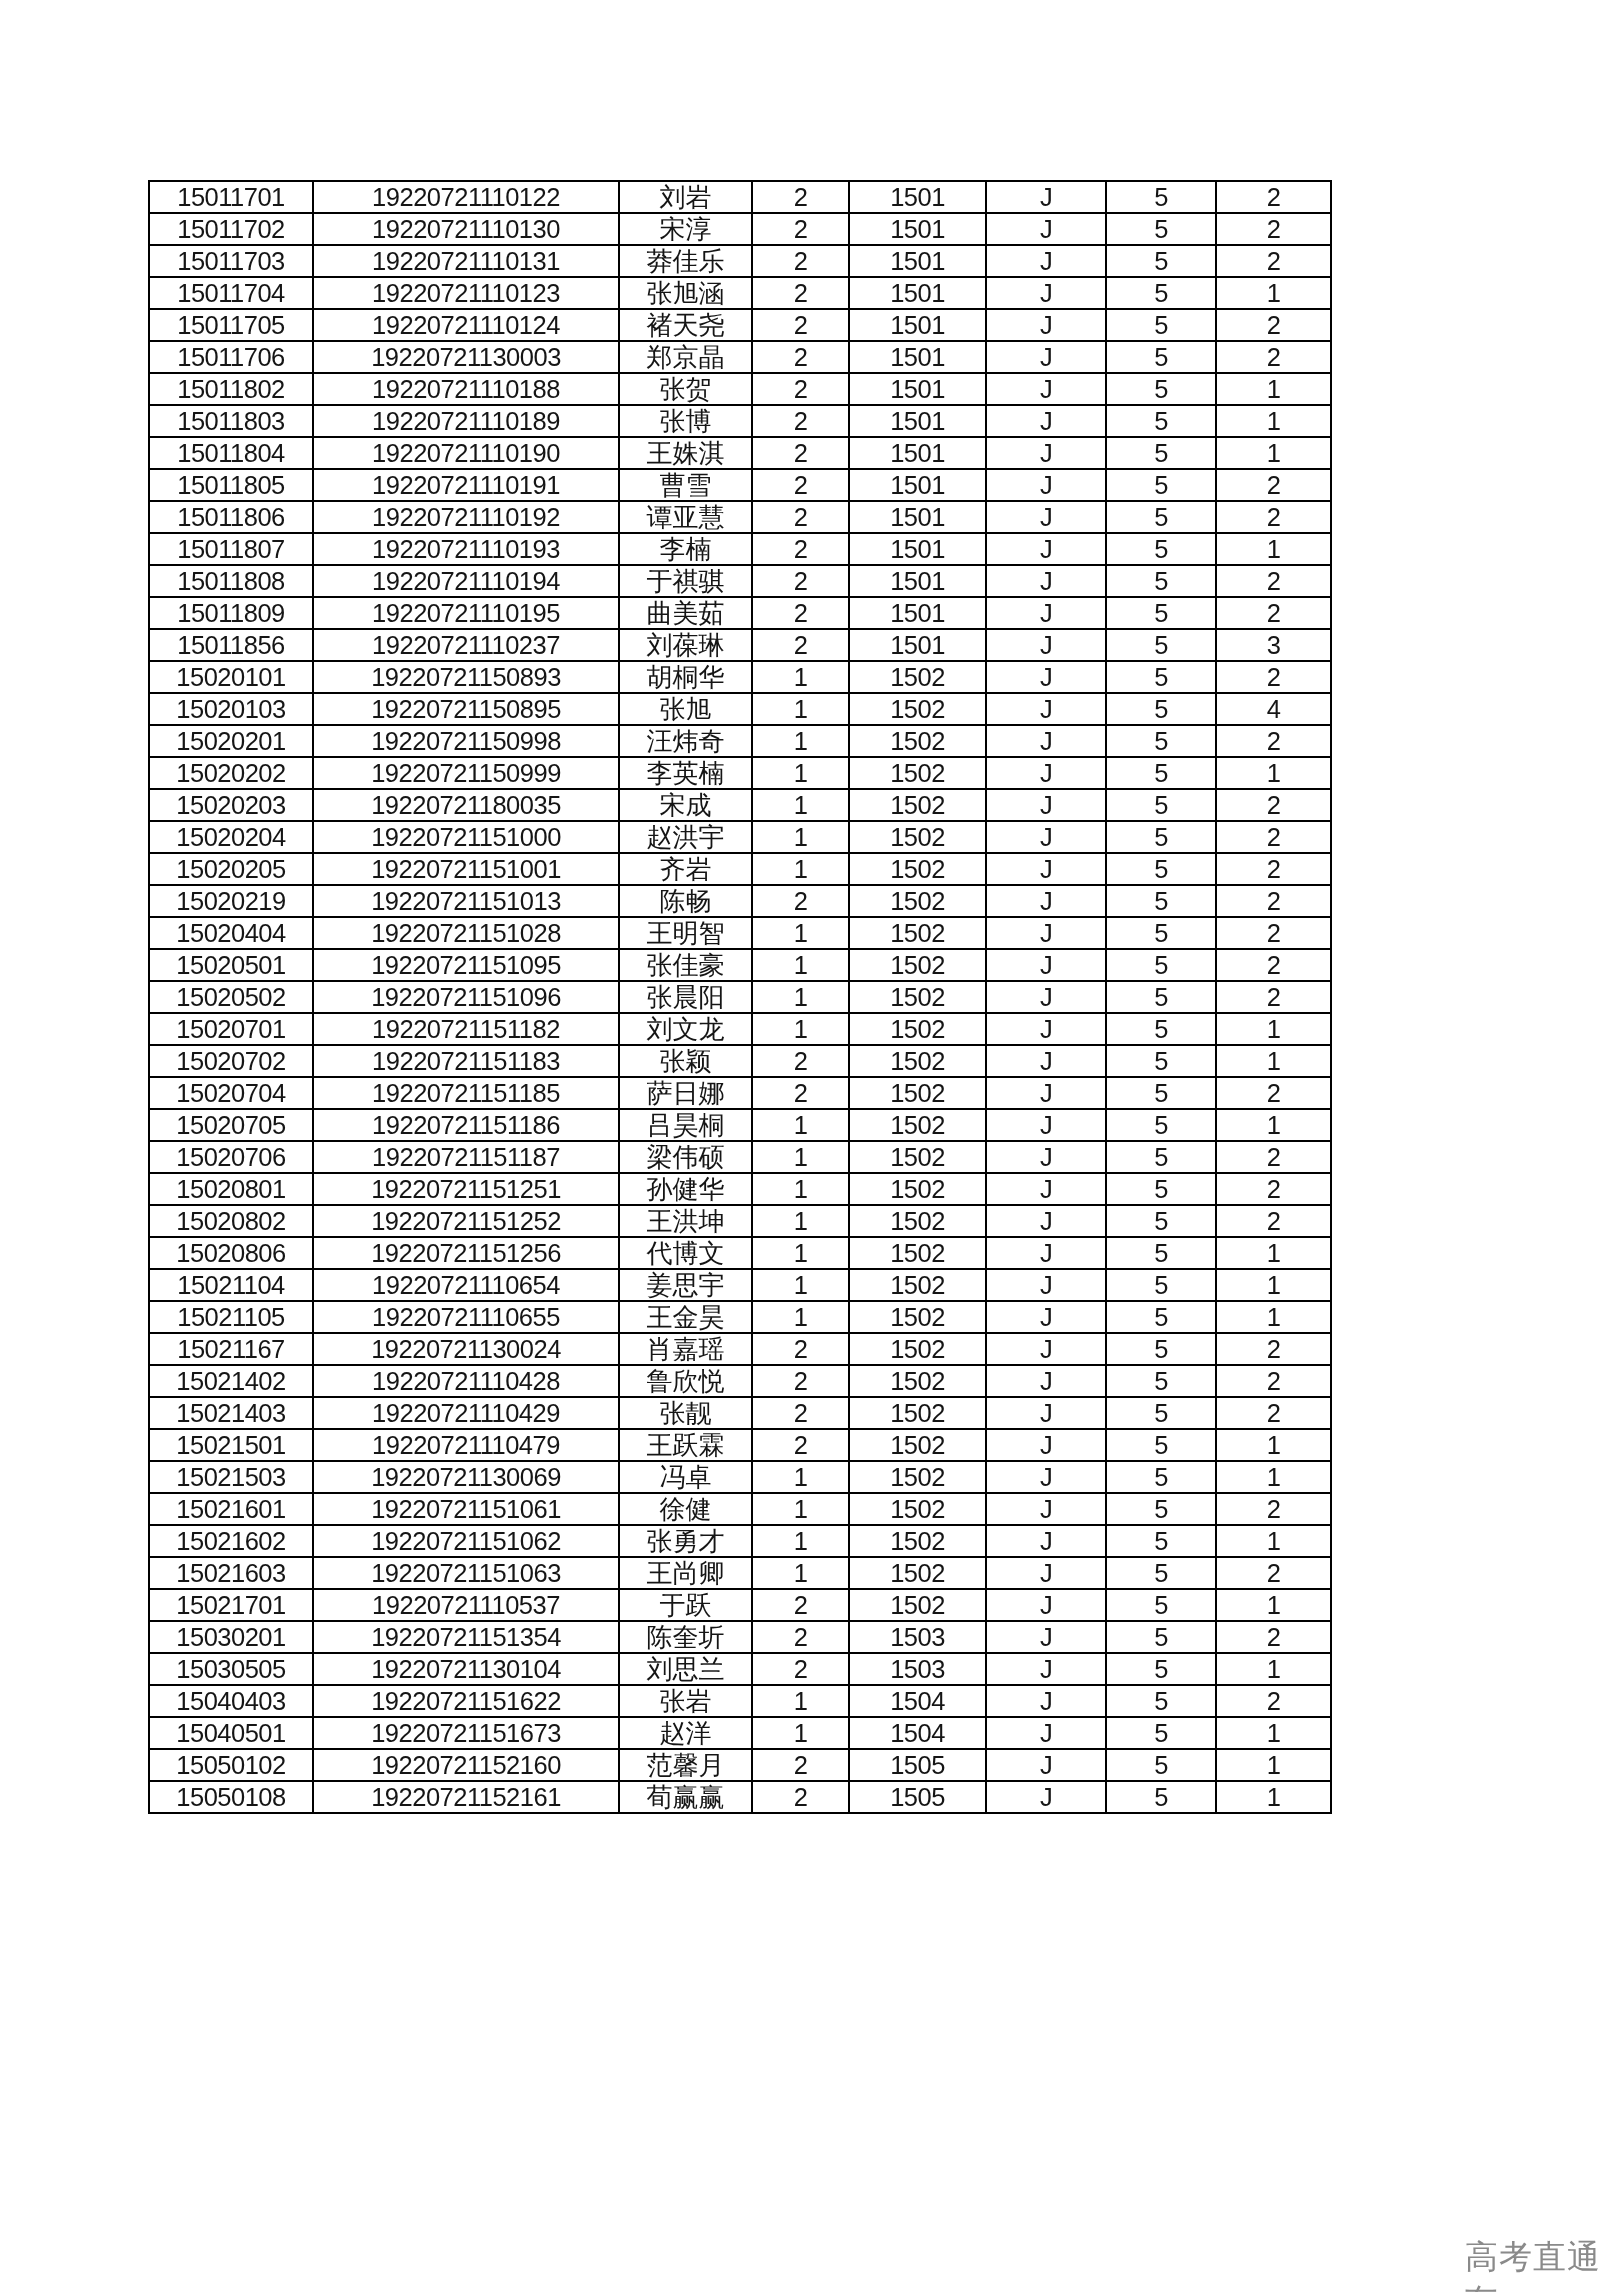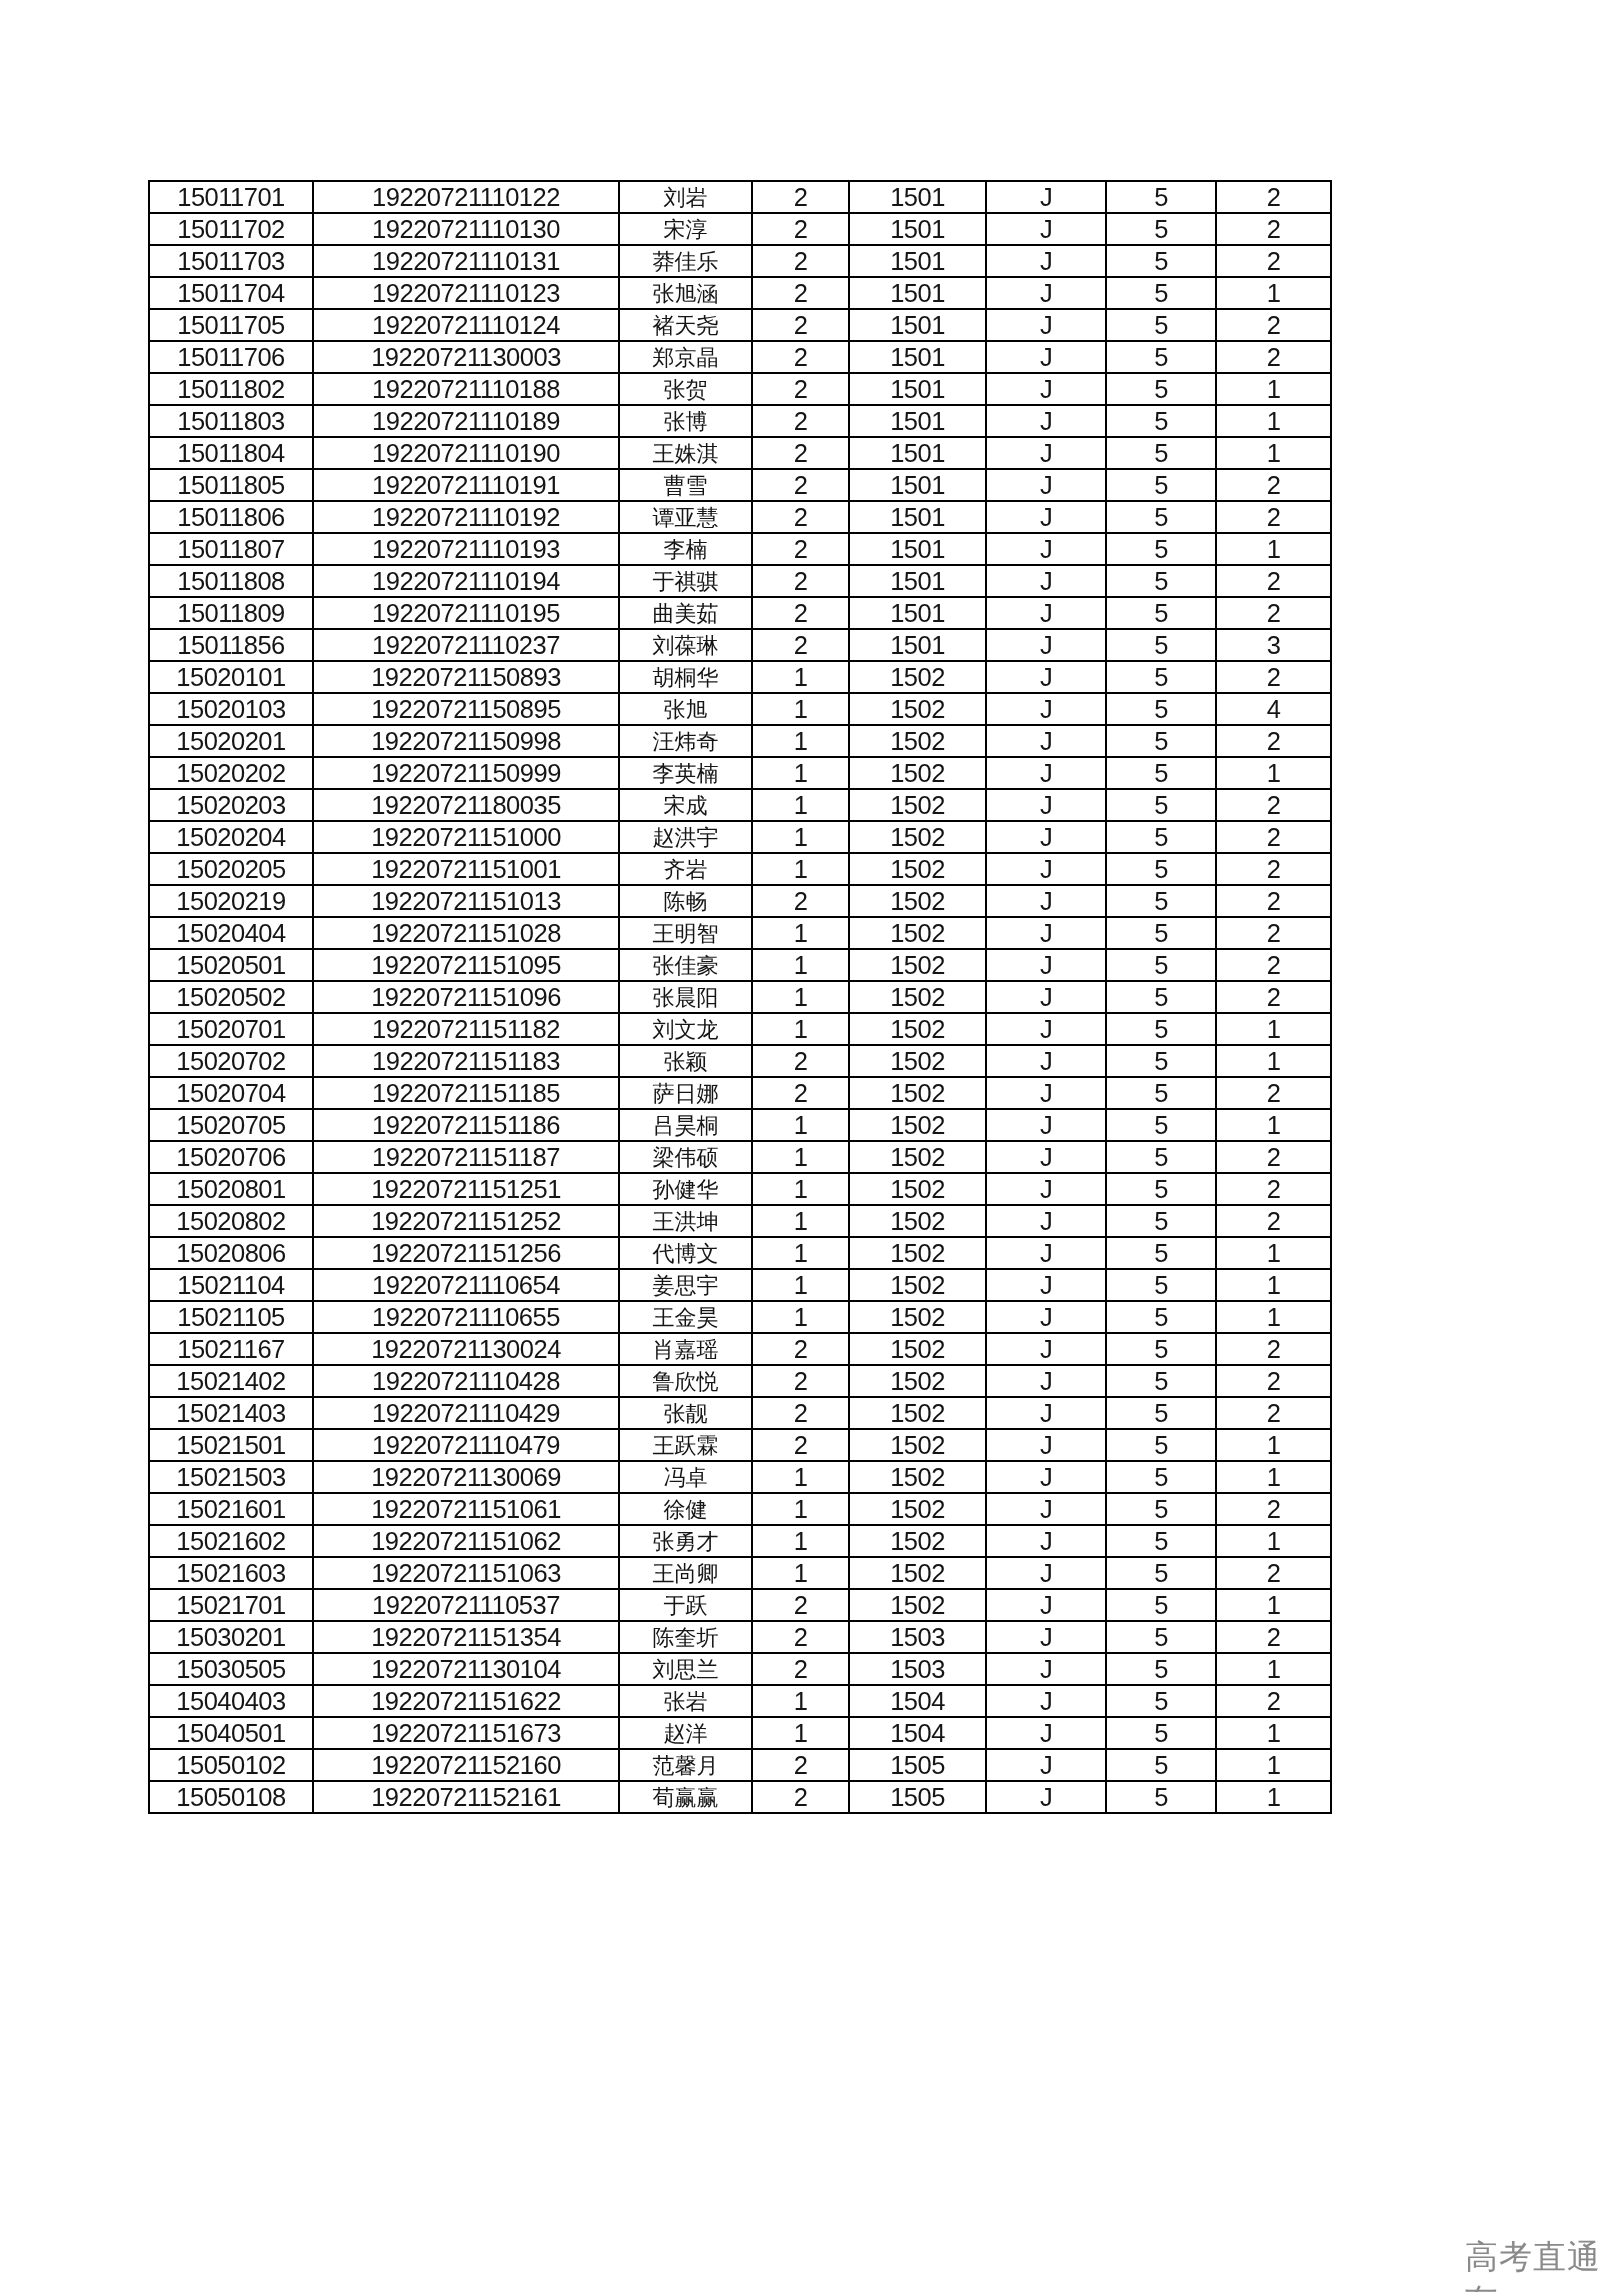--- a/index.html
+++ b/index.html
@@ -37,21 +37,21 @@
       line-height: 29px;
       text-align: center;
       font-size: 25.5px;
       white-space: nowrap;
       overflow: hidden;
       color: #151515;
       letter-spacing: -0.5px;
     }
     .data-table td.c-name {
       font-family: "DejaVu Sans", sans-serif;
-      font-size: 22px;
+      font-size: 26px;
       letter-spacing: 0;
     }
     .col-1 { width: 164px; }
     .col-2 { width: 306px; }
     .col-3 { width: 133px; }
     .col-4 { width: 97px; }
     .col-5 { width: 137px; }
     .col-6 { width: 120px; }
     .col-7 { width: 110px; }
     .col-8 { width: 115px; }

